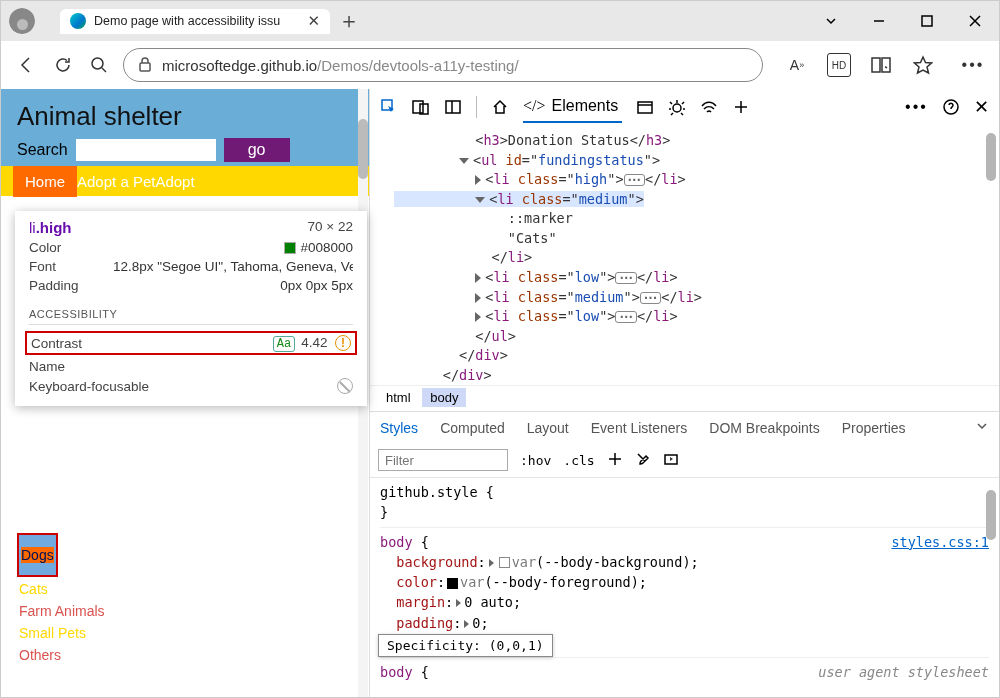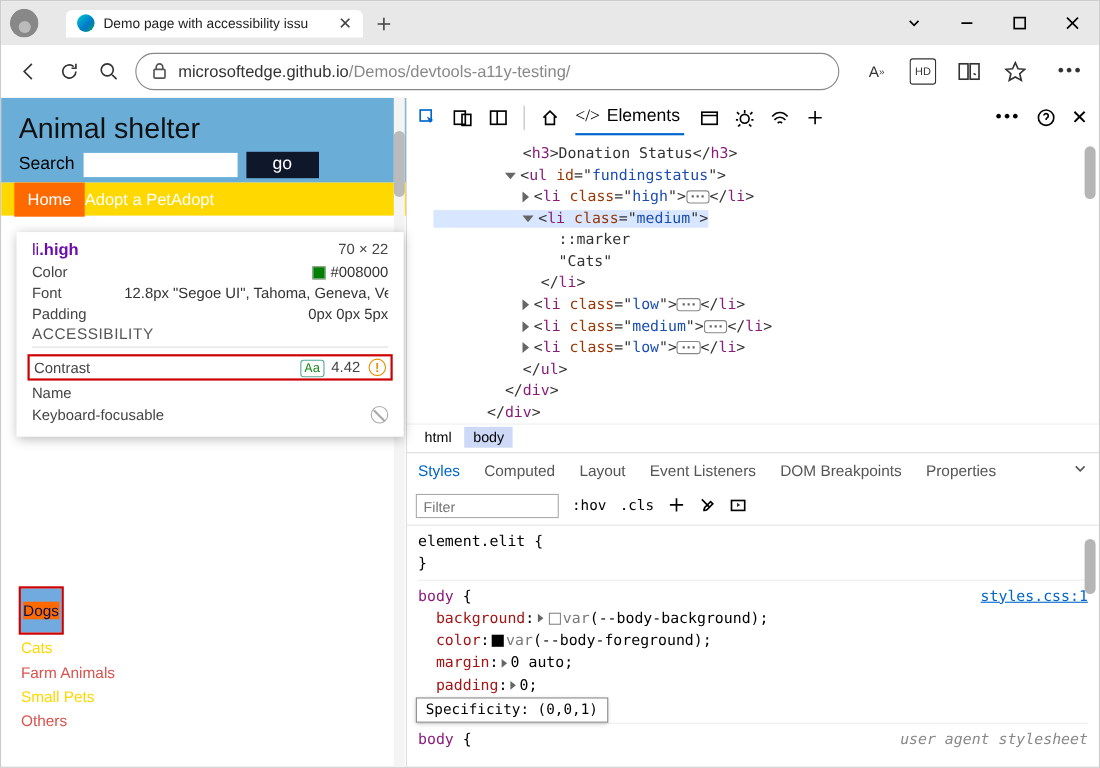--- a/index.html
+++ b/index.html
@@ -31,35 +31,35 @@
 
 .content-row { display: flex; height: 610px; }
 
 
 .page-col { width: 368px; position: relative; border-right: 0; }
 .page-header { background: #6aaed8; padding: 12px 16px 0 16px; }
 .page-title { font-size: 26px; font-weight: 300; color: #111; margin-bottom: 6px; }
 .search-row { display: flex; align-items: center; gap: 8px; padding-bottom: 4px;}
 .search-row .label { font-size: 16px; }
 .search-row input { width: 140px; height: 22px; border: none; background:#fff; }
-.search-row .go { background: #0f172a; color: #fff; padding: 3px 24px; font-size: 16px; }
+.search-row .go { background: #701a75; color: #fff; padding: 3px 24px; font-size: 16px; }
 .navbar { background: #ffd800; height: 30px; display: flex; align-items: center; padding: 0 12px; font-size: 15px; }
 .navbar .orange { background: #ff6a00; color: #fff; padding: 7px 12px; }
 .navbar .nav2, .navbar .nav3 { color: #fff; }
 
 
 .hover-card { position: absolute; top: 122px; left: 14px; width: 352px; background: #fff; border: 0; box-shadow: 0 2px 10px rgba(0,0,0,0.28); font-size: 13.5px; color: #444; padding: 8px 14px 12px 14px; z-index: 10; }
 .hover-card .top-row { display: flex; justify-content: space-between; }
 .hover-card .sel { color: #6a0dad; font-size: 15px; }
 .hover-card .sel b { color: #6a0dad; font-weight:bold; }
 .hover-card .dim { color: #444; }
 .hover-card .row { display: flex; justify-content: space-between; margin-top: 4px; align-items:center; }
 .hover-card .swatch { display:inline-block; width:12px; height:12px; background:#008000; border:1px solid #aaa; margin-right:4px; vertical-align:middle;}
 .hover-card .rval { color:#333; }
-.hover-card .section { margin-top: 2px; font-size: 14px; letter-spacing: 0.5px; color:#555; }
+.hover-card .section { margin-top: 15px; font-size: 11px; letter-spacing: 0.5px; color:#555; }
 .hover-card hr { border:none; border-top:1px solid #ddd; margin:4px 0 6px 0; }
 .hover-card .contrast-row { border: 2px solid #c00; padding: 2px 4px; margin: 2px -4px; }
 .hover-card .aa-badge { border:1px solid #5a9; color:#178a17; padding:0 3px; font-size:12px; border-radius:3px; margin-right:6px;font-family:Liberation Mono, monospace;}
 .hover-card .warn { width:16px; height:16px; border:1.5px solid #e89000; border-radius:50%; display:inline-flex; align-items:center; justify-content:center; color:#e89000; font-size:12px; font-weight:bold;}
 .hover-card .nocircle { width:16px; height:16px; border:1.5px solid #aaa; border-radius:50%; position:relative; display:inline-block;}
 .hover-card .nocircle::after { content:""; position:absolute; width:100%; height:1.5px; background:#aaa; top:7px; left:0; transform:rotate(45deg);}
 
 
 .below-content { display:flex; padding: 0 0 0 18px; position:absolute; top:360px; left:0; right:0; bottom:0;}
 .sidebar-links { width: 106px; padding-top: 86px; }
@@ -372,21 +372,21 @@
             <path d="M3 3l7 7M8 12c-1 1-3 1-3 1s0-2 1-3l5-5 2 2z"></path>
           </svg></span>
       <span><svg width="16" height="16" viewBox="0 0 16 16">
             <rect x="2" y="4" width="12" height="9"></rect>
             <path d="M10 8l-3-2v4z" fill="#333" stroke="none"></path>
           </svg></span>
     </div>
 
     <div class="css-panel">
       <div class="scrollthumb"></div>
-      <div class="line"><span>element.elit {</span></div>
+      <div class="line"><span>github.style {</span></div>
       <div class="line"><span>}</span></div>
       <hr>
       <div class="line"><span class="sel2">body</span> {<a class="link">styles.css:1</a></div>
       <div class="line">  <span class="prop">background</span>:<span class="tri2"></span><span class="swatch2"></span><span class="var">var</span>(--body-background);</div>
       <div class="line">  <span class="prop">color</span>:<span class="swatch-black"></span><span class="var">var</span>(--body-foreground);</div>
       <div class="line">  <span class="prop">margin</span>:<span class="tri2"></span>0 auto;</div>
       <div class="line">  <span class="prop">padding</span>:<span class="tri2"></span>0;</div>
       <div class="line">  <span class="prop" style="opacity:.4">max-width</span><span style="opacity:.4">: 50em;</span></div>
       <hr>
       <div class="line"><span class="sel2">body</span> {<span class="ua">user agent stylesheet</span></div>

